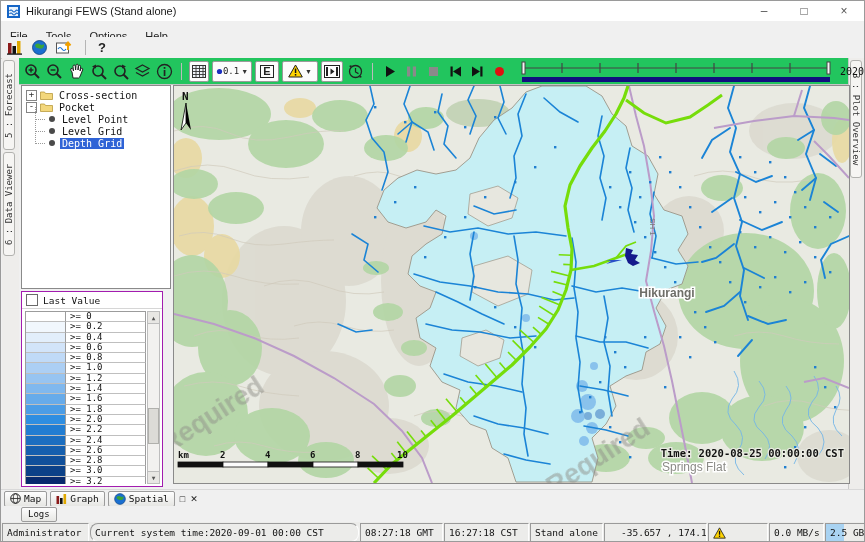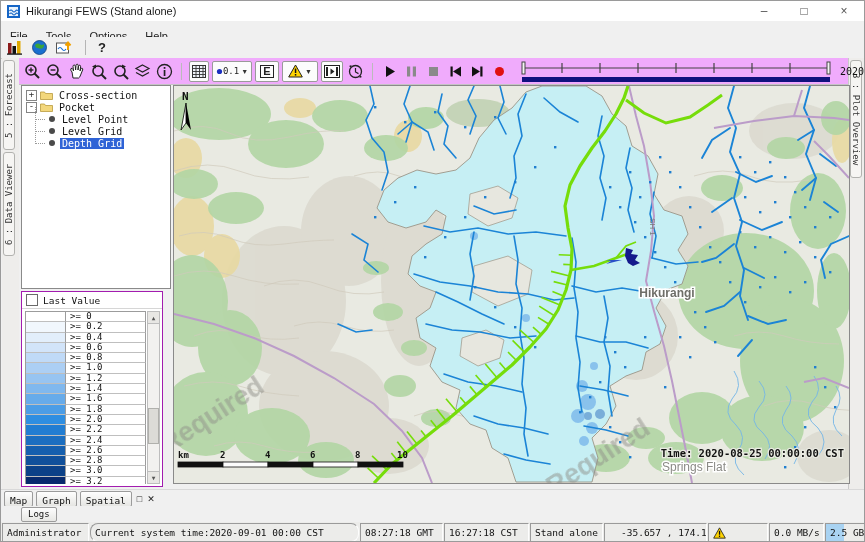--- a/index.html
+++ b/index.html
@@ -18,21 +18,21 @@
   .tb-sep{width:1px;height:15px;background:#b5b5b5;margin:0 3px;}
   .help-q{font-size:13px;font-weight:bold;color:#222;}
   
   .strip{position:absolute;top:57px;width:17px;height:431px;background:#eeedeb;}
   .strip-left{left:1px;border-right:1px solid #c9c9c9;}
   .strip-right{left:847px;border-left:1px solid #c9c9c9;}
   .vtab{background:#f6f5f3;border:1px solid #b2b2af;border-radius:3px;font-size:9px;color:#333;display:flex;align-items:center;justify-content:center;margin:2px 1px;font-family:"DejaVu Sans Mono",monospace;}
   .vtab-up{writing-mode:vertical-rl;transform:rotate(180deg);}
   .vtab-down{writing-mode:vertical-rl;}
   
-  .toolbar2{position:absolute;left:18px;top:57px;width:829px;height:27px;background:#f0abfc;border-bottom:1px solid #c4c4c4;display:flex;align-items:center;gap:3px;padding:0 4px;box-sizing:border-box;}
+  .toolbar2{position:absolute;left:18px;top:57px;width:829px;height:27px;background:#22c55e;border-bottom:1px solid #c4c4c4;display:flex;align-items:center;gap:3px;padding:0 4px;box-sizing:border-box;}
   .t2-icon{width:19px;height:19px;display:flex;align-items:center;justify-content:center;flex:0 0 auto;}
   .t2-btn{border:1px solid #9a9a9a;background:#fcfcfc;border-radius:2px;height:19px;display:flex;align-items:center;justify-content:center;padding:0 2px;flex:0 0 auto;}
   .t2-sep{width:1px;height:17px;background:#bbb;margin:0 4px;flex:0 0 auto;}
   .drop-arrow{font-size:7px;color:#333;margin-left:2px;}
   .interval-txt{font-size:9px;font-family:"DejaVu Sans Mono",monospace;color:#222;}
   .timeline{flex:0 0 auto;width:312px;height:23px;margin-left:8px;}
   .timeline-date{font-size:10px;font-family:"DejaVu Sans Mono",monospace;color:#111;margin-left:5px;white-space:nowrap;}
   
   .left-panel{position:absolute;left:18px;top:84px;width:154px;height:404px;background:#f0f0f0;}
   .tree-box{position:absolute;left:2px;top:0;width:150px;height:204px;background:#fff;border:1px solid #8a8a8a;box-sizing:border-box;overflow:hidden;font-family:"DejaVu Sans Mono",monospace;font-size:10px;color:#111;padding-top:3px;}
@@ -53,21 +53,21 @@
   .swatch{width:40px;border-right:1px solid #9c9c9c;border-bottom:1px solid #bfbfbf;box-sizing:border-box;flex:0 0 auto;}
   .legend-lab{flex:1;background:#fff;border-right:1px solid #9c9c9c;border-bottom:1px solid #bfbfbf;box-sizing:border-box;padding-left:4px;line-height:9.5px;font-size:9px;}
   .legend-scroll{position:absolute;right:2px;top:19px;width:13px;bottom:2px;background:#f2f1ef;border:1px solid #bdbdbd;box-sizing:border-box;}
   .scroll-btn{height:11px;border-bottom:1px solid #bdbdbd;background:#e8e7e4;font-size:6px;color:#555;text-align:center;line-height:11px;}
   .scroll-btn.bottom{position:absolute;bottom:0;left:0;right:0;border-top:1px solid #bdbdbd;border-bottom:none;}
   .scroll-thumb{position:absolute;left:0;right:0;top:96px;height:34px;background:#dcdbd7;border:1px solid #b0b0ac;}
   
   .map-panel{position:absolute;left:172px;top:84px;width:675px;height:397px;border:1px solid #8a8a8a;box-sizing:content-box;background:#e9eae2;}
   
   .bottom-tabbar{position:absolute;left:0;top:488px;width:865px;height:17px;background:#f0f0f0;display:flex;align-items:center;gap:3px;padding-left:3px;border-top:1px solid #d9d9d9;}
-  .btab{display:flex;align-items:center;gap:3px;height:14px;border:1px solid #9b9b9b;border-radius:2px;background:linear-gradient(#fefefe,#e6e6e3);padding:0 5px;font-size:9.5px;font-family:"DejaVu Sans Mono",monospace;color:#111;flex-direction:column;}
+  .btab{display:flex;align-items:center;gap:3px;height:14px;border:1px solid #9b9b9b;border-radius:2px;background:linear-gradient(#fefefe,#e6e6e3);padding:0 5px;font-size:9.5px;font-family:"DejaVu Sans Mono",monospace;color:#111;}
   .panel-ctl{font-size:9px;color:#222;margin-left:2px;}
   .logs-row{position:absolute;left:0;top:505px;width:865px;height:16px;background:#f0f0f0;display:flex;align-items:center;padding-left:20px;}
   .logs-btn{height:13px;border:1px solid #9b9b9b;border-radius:2px;background:linear-gradient(#fdfdfd,#e7e7e4);font-size:9px;font-family:"DejaVu Sans Mono",monospace;padding:0 6px;color:#111;display:flex;align-items:center;}
   
   .statusbar{position:absolute;left:0;top:521px;width:865px;height:21px;background:#ececea;display:flex;font-family:"DejaVu Sans Mono",monospace;font-size:9.5px;color:#111;}
   .sb-cell{border:1px solid;border-color:#9a9a9a #fdfdfd #fdfdfd #9a9a9a;margin:1px 0 1px 1px;display:flex;align-items:center;padding-left:4px;box-sizing:border-box;white-space:nowrap;overflow:hidden;position:relative;}
   .mem-fill{position:absolute;left:0;top:0;bottom:0;width:45%;background:#a9d3f2;}
   .mem-text{position:relative;}
 </style>
 </head>

